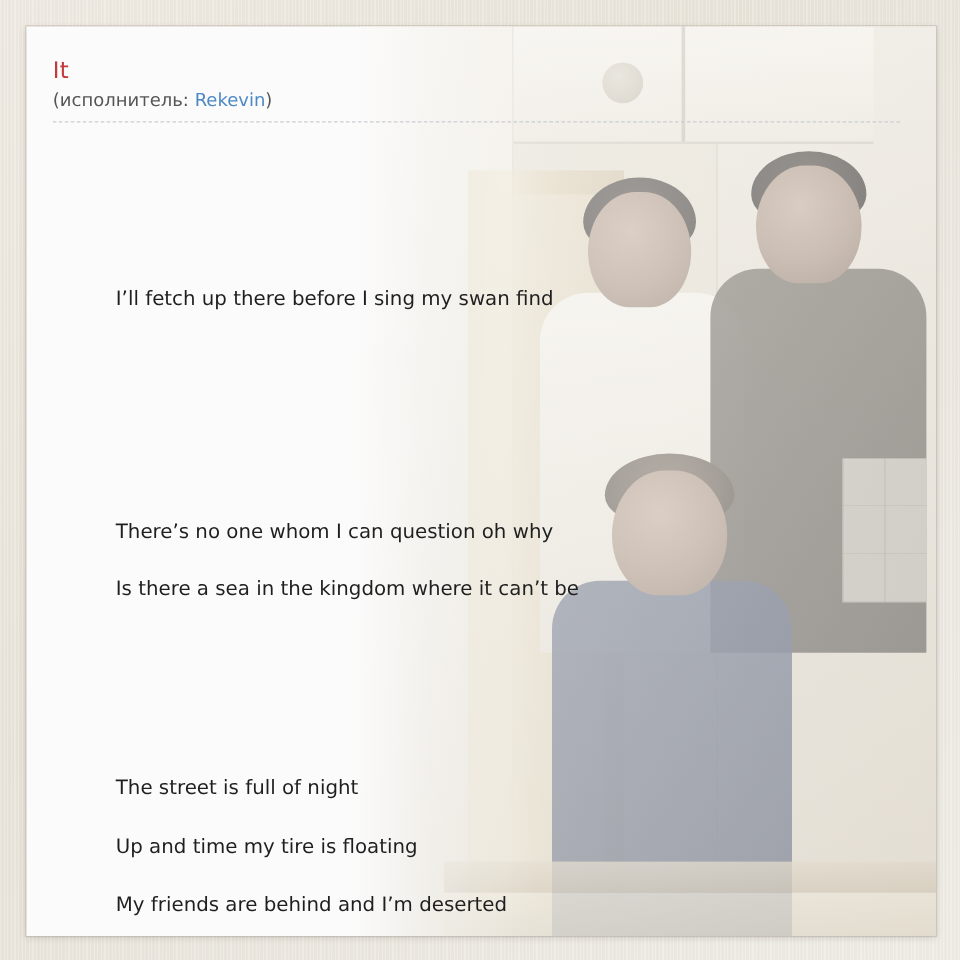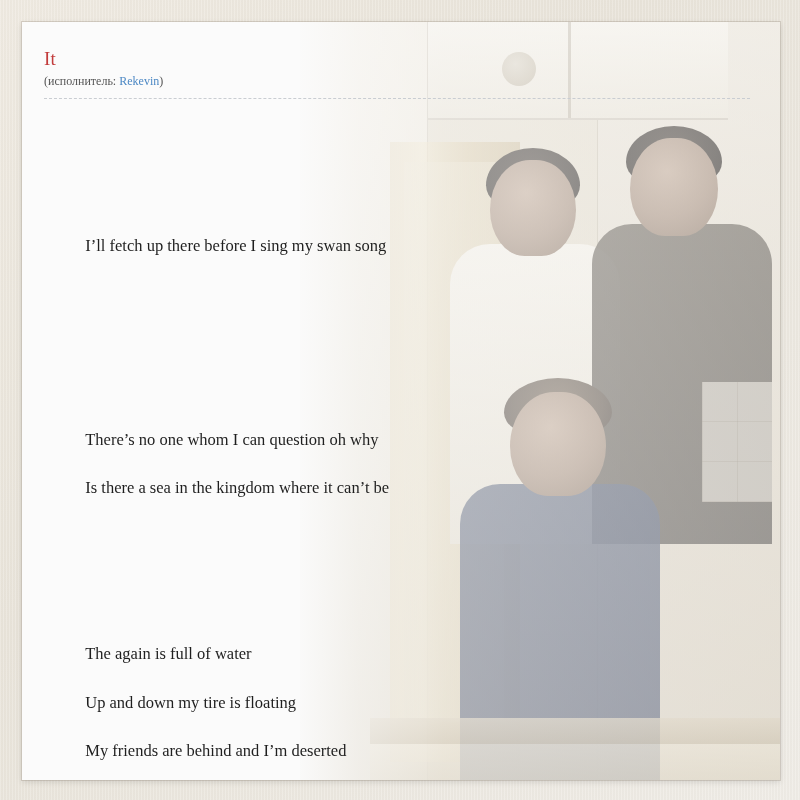--- a/index.html
+++ b/index.html
@@ -35,21 +35,20 @@
   }
 
   .sheet {
     position: relative;
     width: 100%;
     height: 100%;
     box-sizing: border-box;
     overflow: hidden;
     background: #fbfbfb;
     box-shadow: 0 0 0 1px rgba(160,150,135,0.35), 0 2px 6px rgba(0,0,0,0.12);
-    font-family: Liberation Serif, serif;
   }
 
   
   .photo {
     position: absolute;
     top: 0;
     right: 0;
     width: 480px;
     height: 100%;
     overflow: hidden;
@@ -167,21 +166,21 @@
   }
   .song-title {
     color: #c23b3b;
     font-size: 19px;
     line-height: 22px;
     letter-spacing: .2px;
     margin: 0 0 4px 0;
     font-weight: 400;
   }
   .performer {
-    font-size: 12px;
+    font-size: 15px;
     color: #555;
     margin: 0;
     padding-bottom: 9px;
     border-bottom: 1px dashed #c9cdd2;
   }
   .performer a {
     color: #4c88c4;
     text-decoration: none;
   }
   .lyrics {
@@ -224,30 +223,30 @@
       <div class="veil"></div>
     </div>
 
     <div class="content">
       <h1 class="song-title">It</h1>
       <p class="performer"><span>(исполнитель:</span> <a href="#">Rekevin</a><span>)</span></p>
 
       <div class="lyrics">
         <p class="stanza">
           <br>
-          <span class="line">I’ll fetch up there before I sing my swan song</span><br>
+          <span class="line">I’ll fetch up there before I sing my swan find</span><br>
           <br>
           <br>
           <br>
           <span class="line">There’s no one whom I can question oh why</span><br>
           <span class="line">Is there a sea in the kingdom where it can’t be</span><br>
         </p>
         <p class="stanza">
-          <span class="line">The again is full of water</span><br>
-          <span class="line">Up and down my tire is floating</span><br>
+          <span class="line">The street is full of night</span><br>
+          <span class="line">Up and time my tire is floating</span><br>
           <span class="line">My friends are behind and I’m deserted</span><br>
           
         </p>
         
         
       </div>
     </div>
 
   </div>
 </div>

